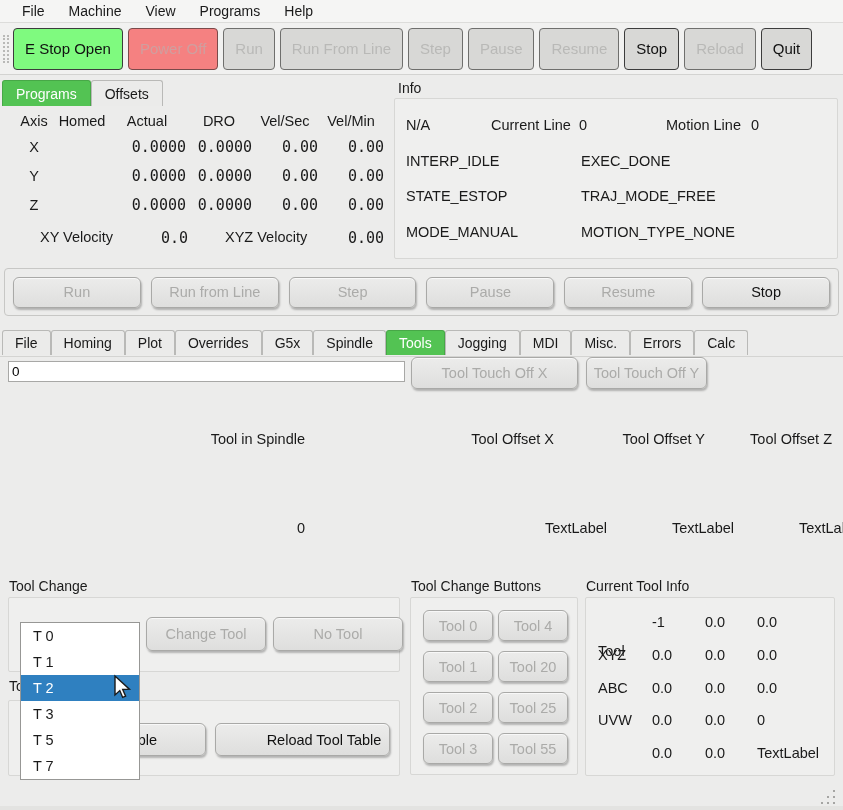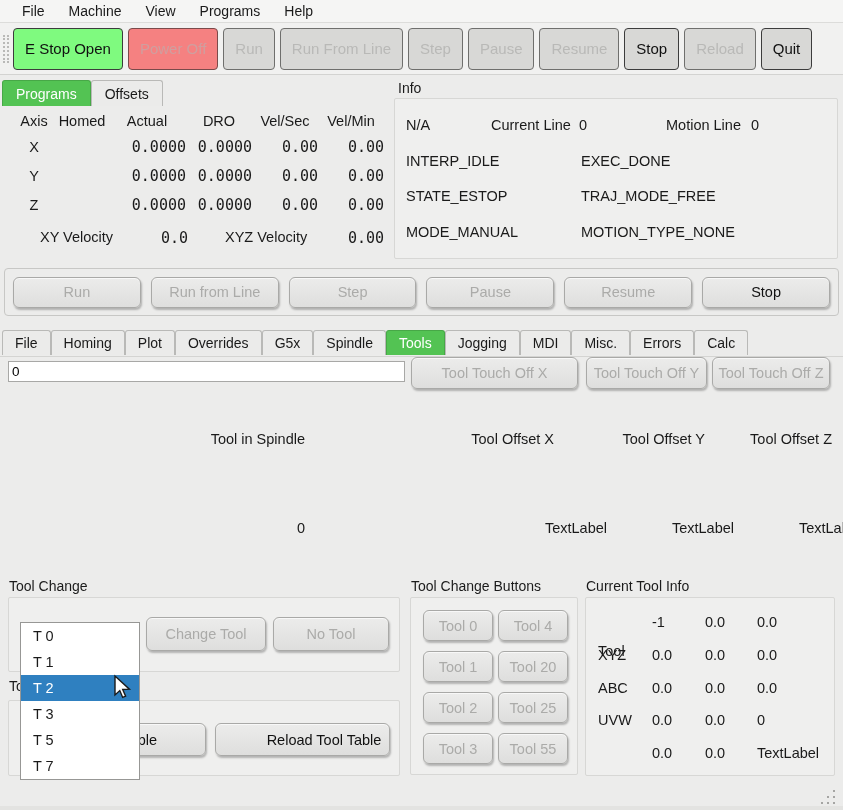--- a/index.html
+++ b/index.html
@@ -201,36 +201,35 @@
     <div class="tab">MDI</div>
     <div class="tab">Misc.</div>
     <div class="tab">Errors</div>
     <div class="tab">Calc</div>
   </div>
   <div class="pane-line"></div>
 
   <input class="spindle-input" type="text" value="0" style="">
   <button class="btn3d disabled touch-btn" style="left:411px; width:167px;">Tool Touch Off X</button>
   <button class="btn3d disabled touch-btn" style="left:586px; width:121px;">Tool Touch Off Y</button>
-  <button class="btn3d disabled touch-btn" style="left:712px; width:118px;">Tool Touch Off Z</button>
 
   <span class="lbl" style="left:105px; top:431px; width:200px;">Tool in Spindle</span>
   <span class="lbl" style="left:434px; top:431px; width:120px;">Tool Offset X</span>
   <span class="lbl" style="left:585px; top:431px; width:120px;">Tool Offset Y</span>
   <span class="lbl" style="left:712px; top:431px; width:120px;">Tool Offset Z</span>
 
   <span class="lbl" style="left:105px; top:520px; width:200px;">0</span>
   <span class="lbl" style="left:487px; top:520px; width:120px;">TextLabel</span>
   <span class="lbl" style="left:614px; top:520px; width:120px;">TextLabel</span>
   <span class="lbl" style="left:741px; top:520px; width:120px;">TextLabel</span>
 
   <div class="gtitle" style="left:9px; top:578px;">Tool Change</div>
   <div class="gframe" style="left:8px; top:597px; width:392px; height:75px;"></div>
   <button class="btn3d disabled" style="position:absolute; left:146px; top:617px; width:120px; height:34px;">Change Tool</button>
-  <button class="btn3d disabled" style="position:absolute; left:273px; top:617px; width:116px; height:34px;text-align:center;">No Tool</button>
+  <button class="btn3d disabled" style="position:absolute; left:273px; top:617px; width:130px; height:34px;text-align:center;">No Tool</button>
 
   <div class="gtitle" style="left:9px; top:678px;">To</div>
   <div class="gframe" style="left:8px; top:700px; width:392px; height:76px;"></div>
   <button class="btn3d enabled" style="position:absolute; left:28px; top:723px; width:178px; height:33px; text-align:right; padding-right:48px;">ble</button>
   <button class="btn3d enabled" style="position:absolute; left:215px; top:723px; width:175px; height:33px;padding-left:43px;">Reload Tool Table</button>
 
   <div class="gtitle" style="left:411px; top:578px;">Tool Change Buttons</div>
   <div class="gframe" style="left:410px; top:597px; width:168px; height:178px;"></div>
   <button class="btn3d disabled tool-btn" style="left:423px; top:610px;">Tool 0</button>
   <button class="btn3d disabled tool-btn" style="left:498px; top:610px;">Tool 4</button>

